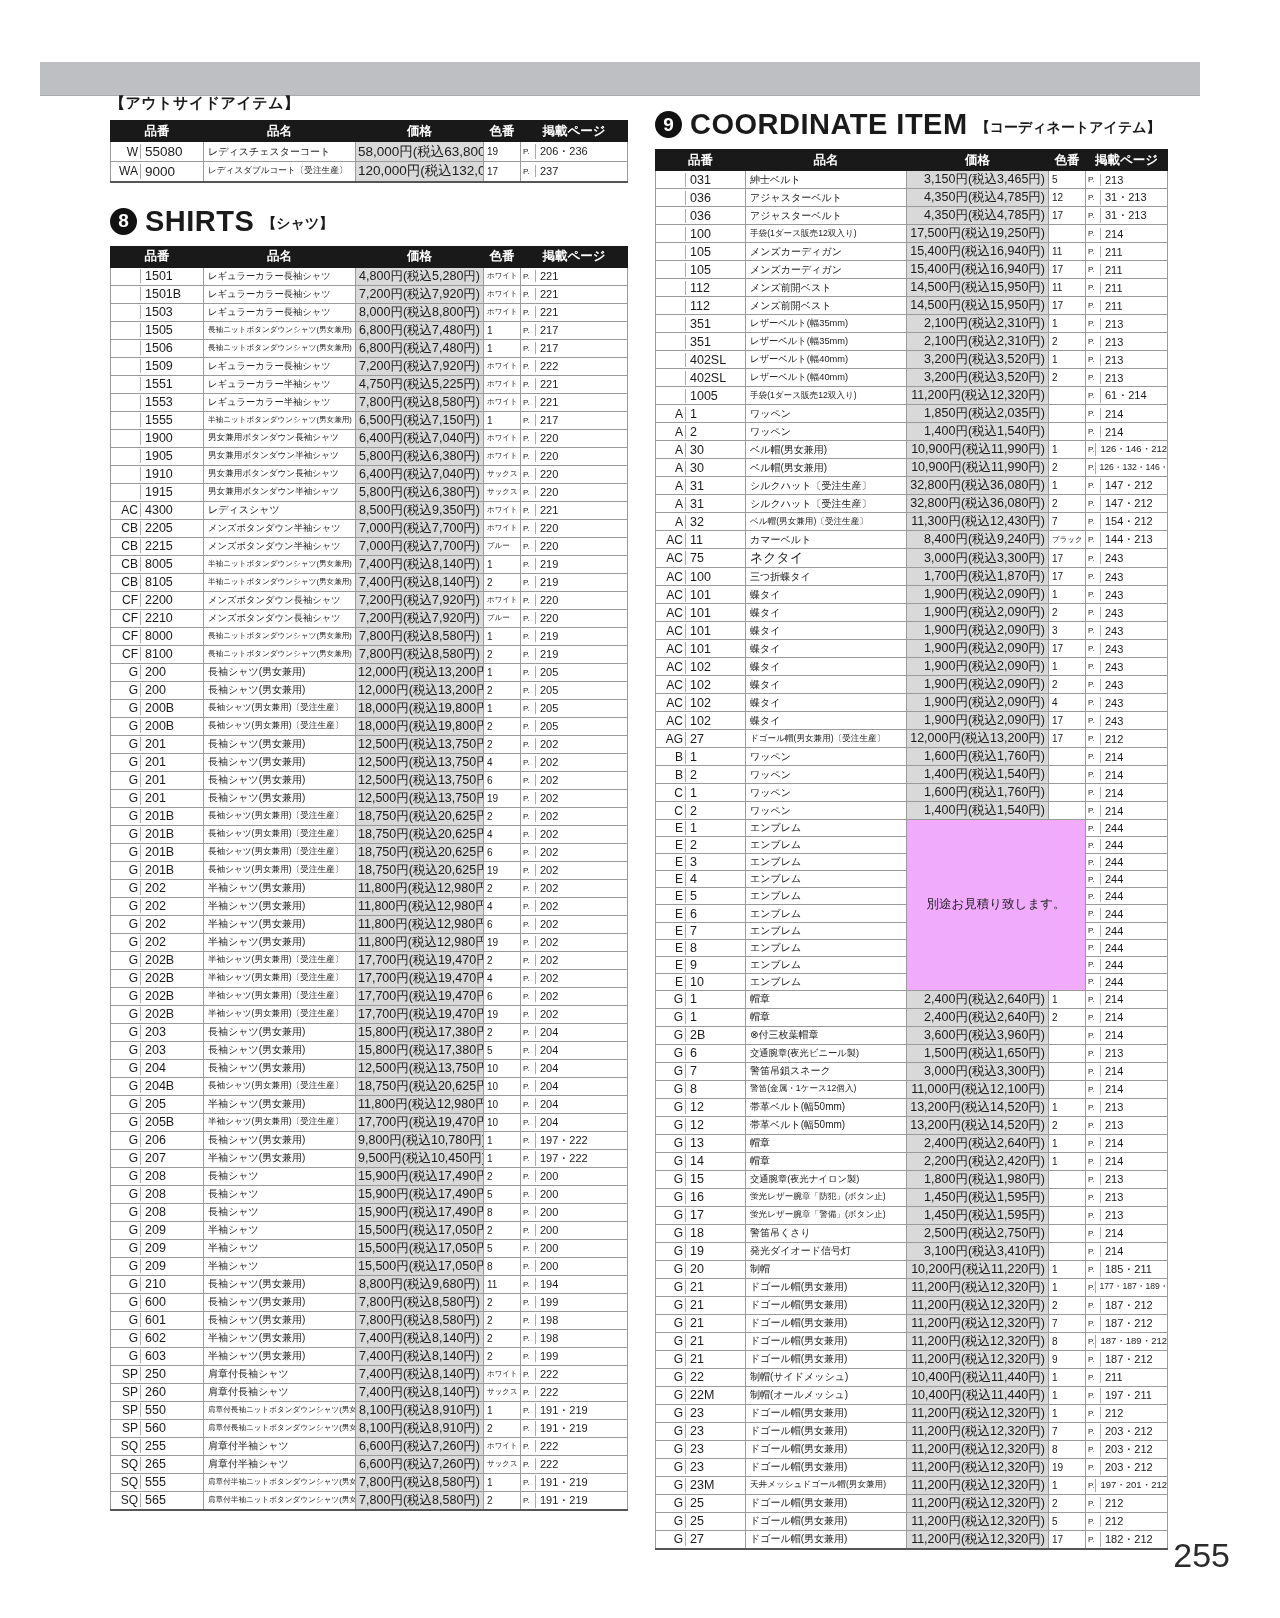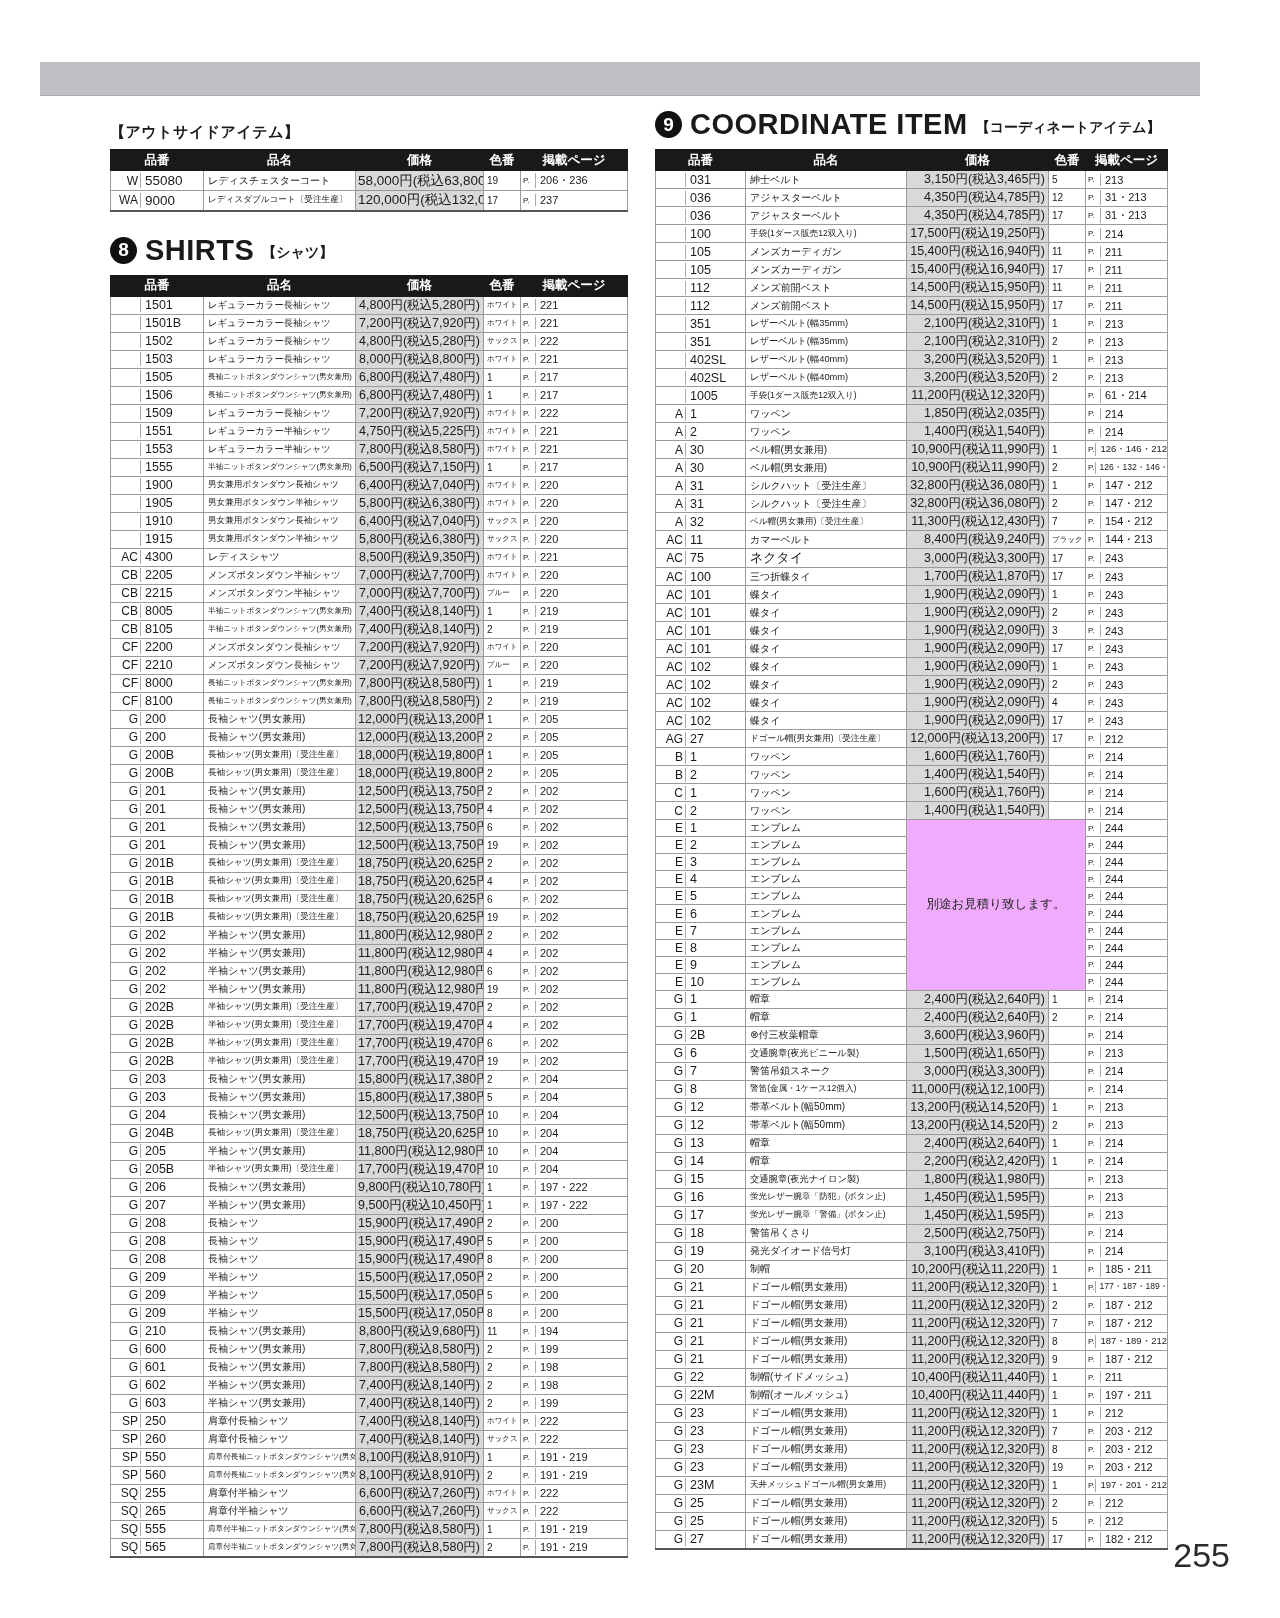--- a/index.html
+++ b/index.html
@@ -1,20 +1,20 @@
 <!DOCTYPE html>
 <html><head>
 <meta charset="utf-8">
 <style>
   html,body{margin:0;padding:0}
   body{width:1280px;height:1618px;background:#ffffff;position:relative;
        font-family:"Liberation Sans","DejaVu Sans",sans-serif;color:#1a1a1a;overflow:hidden}
   .topbar{position:absolute;left:40px;top:62px;width:1160px;height:33px;background:#bdbfc3;border-bottom:1px solid #a9abaf}
   .col{position:absolute}
-  .col-left{left:110px;top:123px;width:517px}
+  .col-left{left:110px;top:94px;width:517px}
   .col-right{left:655px;top:108px;width:512px}
   .sec-label{font-weight:bold;font-size:15px;letter-spacing:.5px;margin:0 0 7px 0}
   .sec-title{display:flex;align-items:center;gap:8px;margin:20px 0 8px 0}
   .numcircle{display:inline-flex;align-items:center;justify-content:center;width:27px;height:27px;border-radius:50%;
              background:#111;color:#fff;font-weight:bold;font-size:19px;flex:0 0 auto}
   .sec-title .big{font-weight:bold;font-size:29px;letter-spacing:.5px}
   .sec-title .sub{font-weight:bold;font-size:14px;padding-top:6px}
   table{border-collapse:collapse;table-layout:fixed;width:100%;border:1px solid #777;border-bottom:2px solid #555}
   th{background:#191919;color:#fff;font-size:12.5px;font-weight:bold;height:20px;padding:0;text-align:center;
      border:1px solid #191919}
@@ -157,37 +157,20 @@
             <div class="pg-wrap">
               <span class="p">P.</span>
               <span class="pgs">221</span>
             </div>
           </td>
         </tr>
         <tr>
           <td class="pn">
             <div class="pn-wrap">
               <span class="pre"></span>
-              <span class="num">1502</span>
-            </div>
-          </td>
-          <td class="nm" style="font-size: 9.3px;">レギュラーカラー長袖シャツ</td>
-          <td class="pr">4,800円(税込5,280円)</td>
-          <td class="co" style="font-size: 7.5px;">サックス</td>
-          <td class="pg">
-            <div class="pg-wrap">
-              <span class="p">P.</span>
-              <span class="pgs">222</span>
-            </div>
-          </td>
-        </tr>
-        <tr>
-          <td class="pn">
-            <div class="pn-wrap">
-              <span class="pre"></span>
               <span class="num">1503</span>
             </div>
           </td>
           <td class="nm" style="font-size: 9.3px;">レギュラーカラー長袖シャツ</td>
           <td class="pr">8,000円(税込8,800円)</td>
           <td class="co" style="font-size: 7.5px;">ホワイト</td>
           <td class="pg">
             <div class="pg-wrap">
               <span class="p">P.</span>
               <span class="pgs">221</span>

